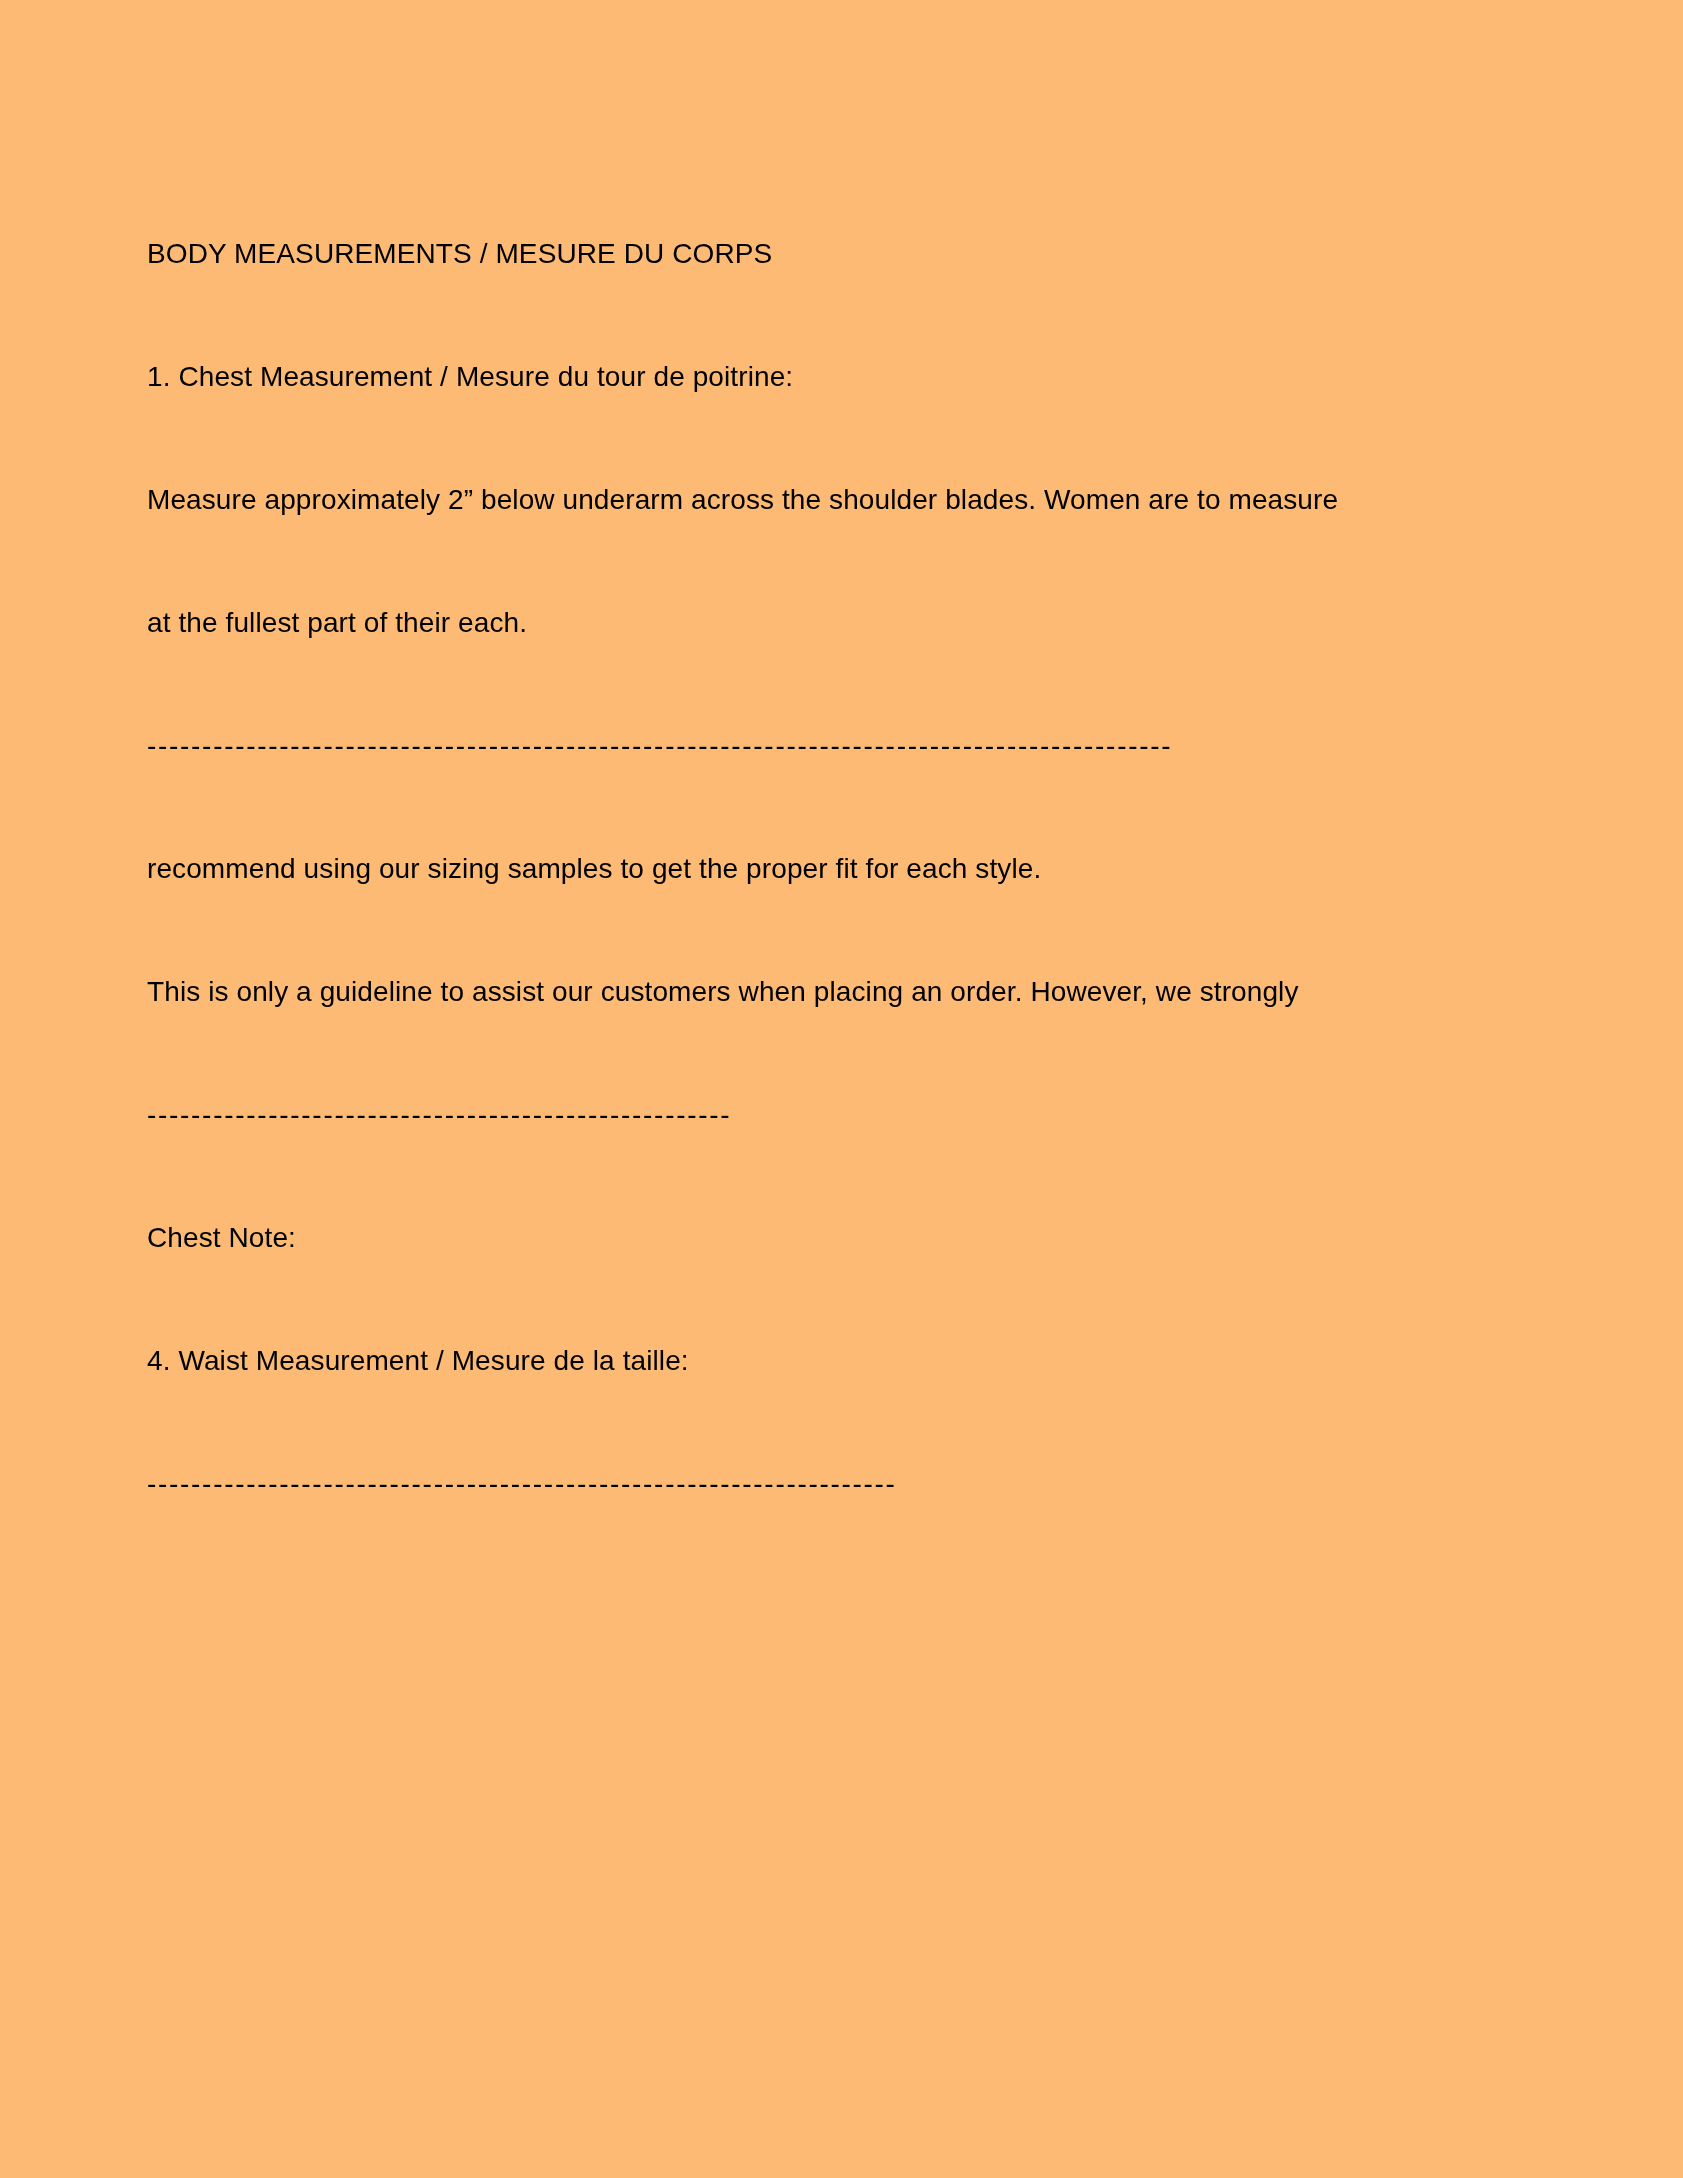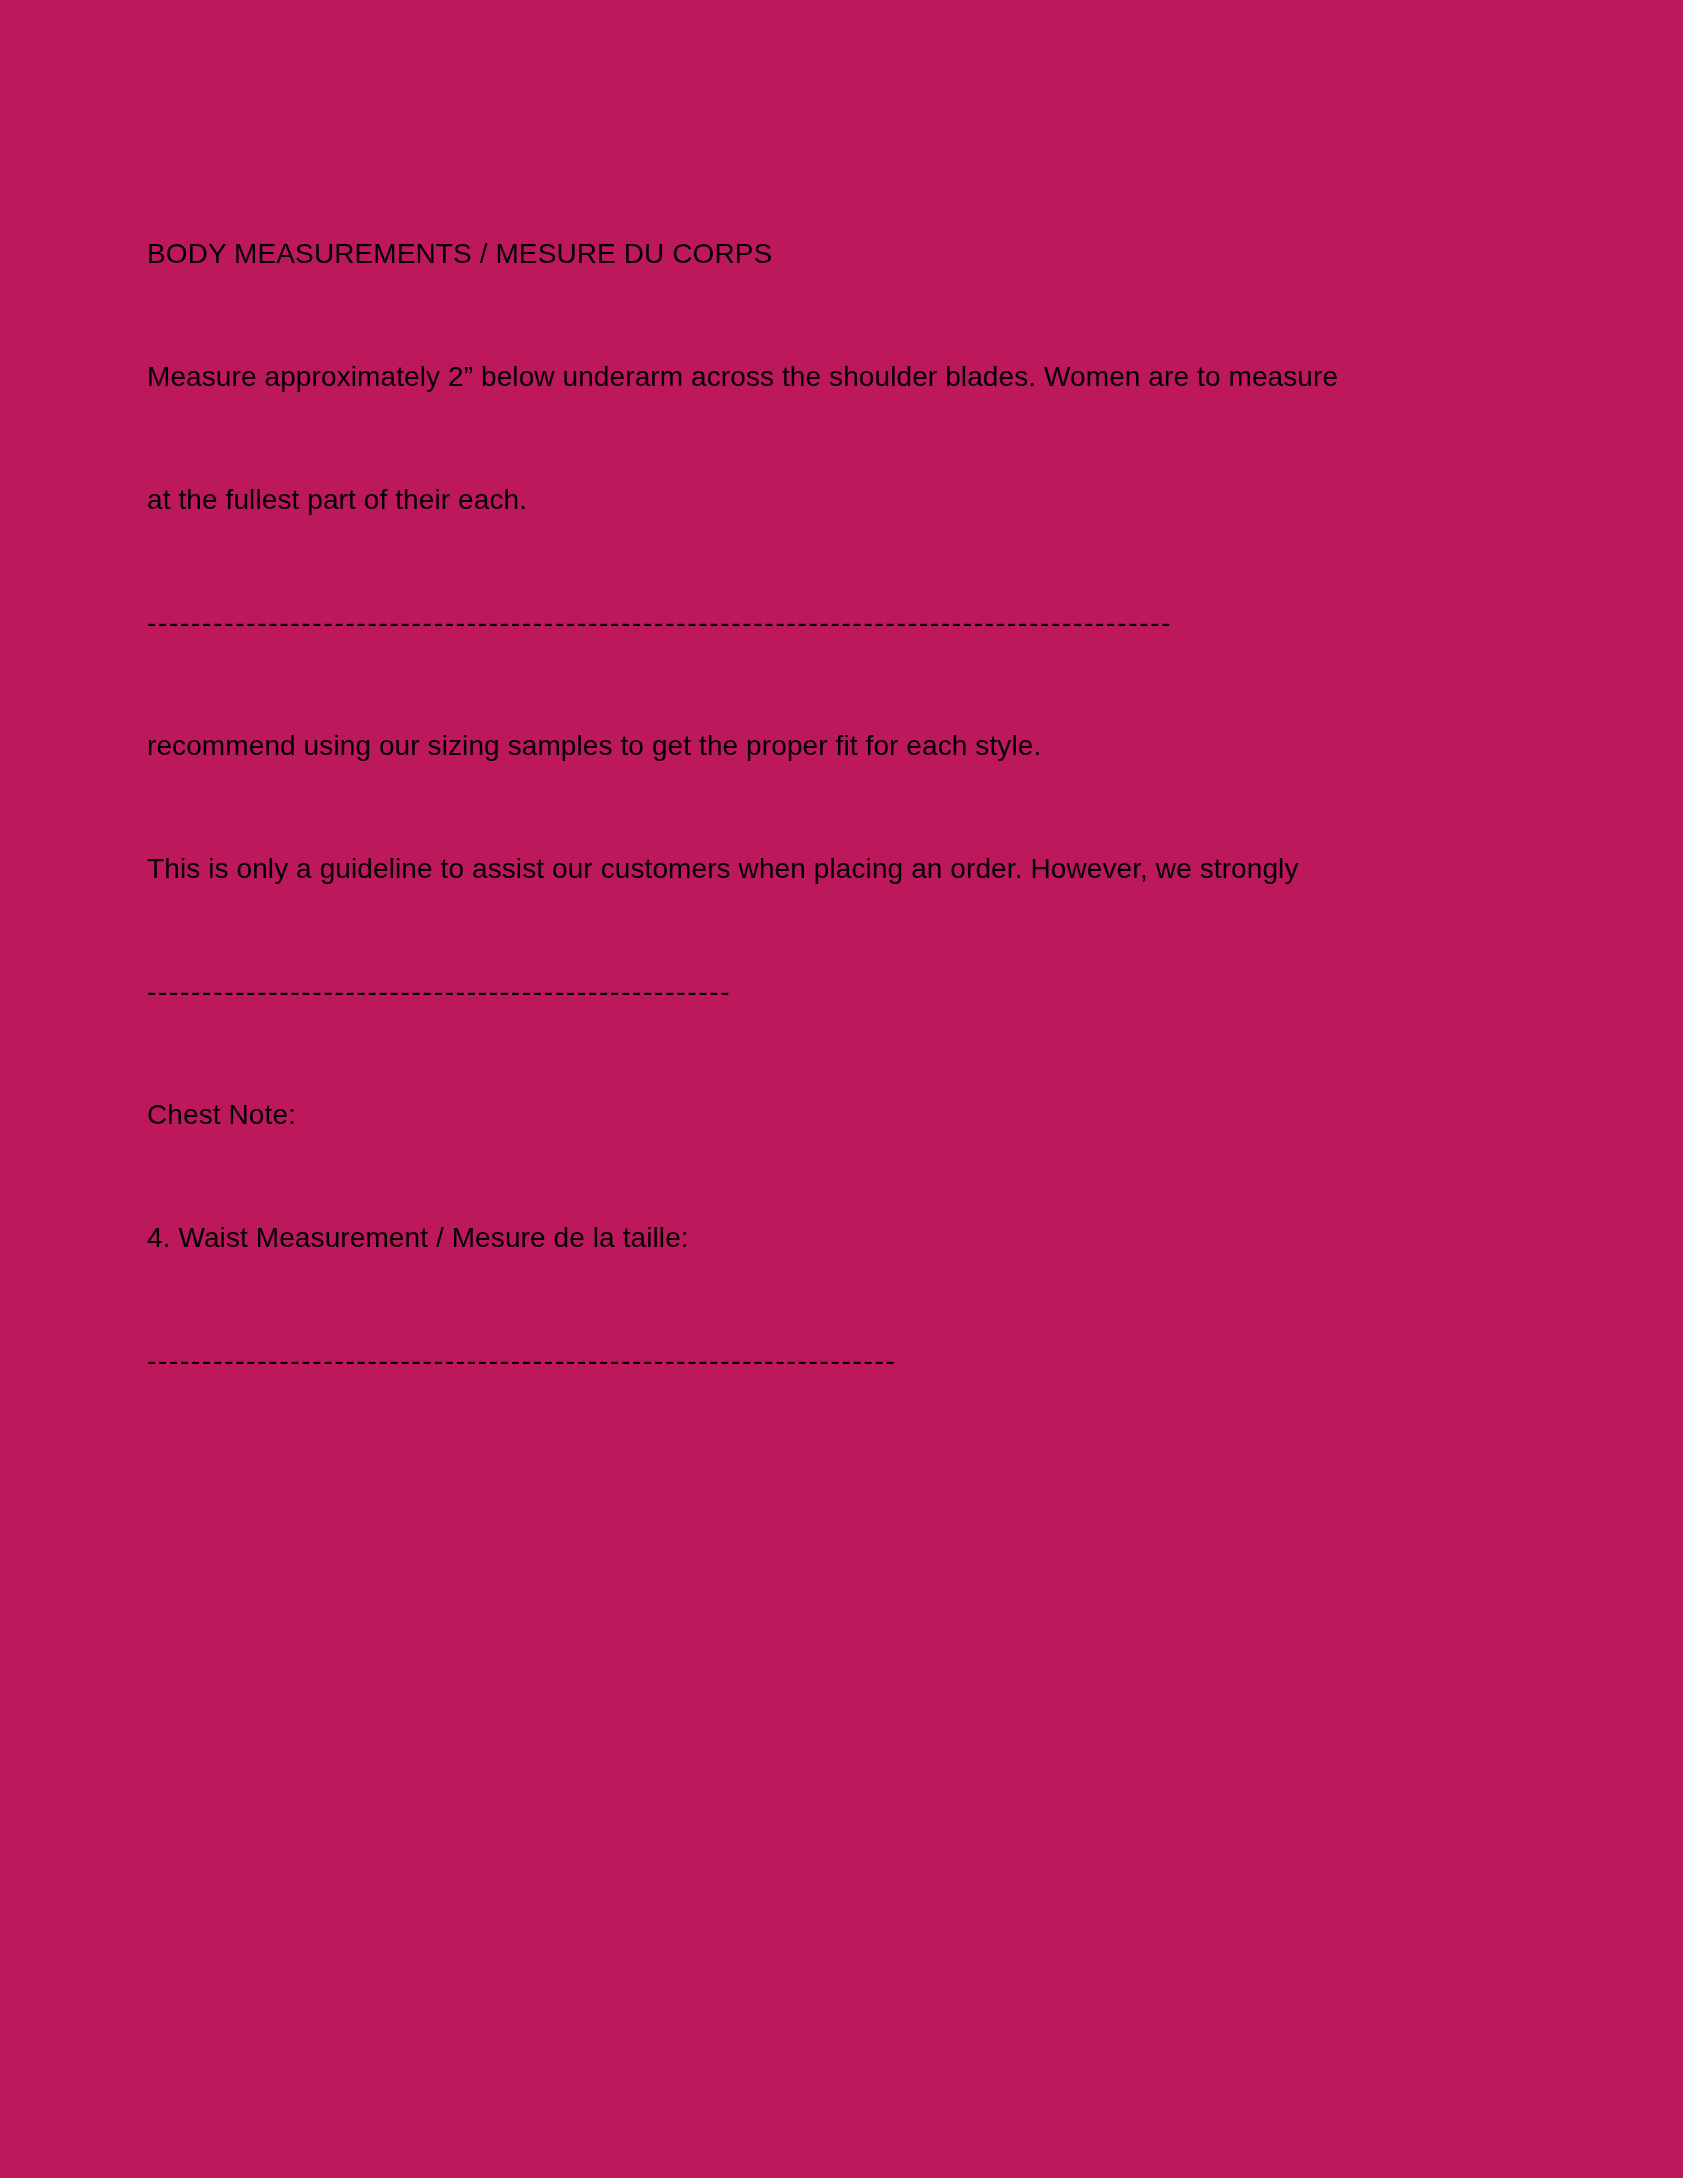--- a/index.html
+++ b/index.html
@@ -4,21 +4,21 @@
 <style>
   html, body {
     margin: 0;
     padding: 0;
     background: #ffffff;
   }
   .page {
     position: relative;
     width: 1683px;
     height: 2178px;
-    background: #be185d;
+    background: #fdba74;
     overflow: hidden;
     font-family: "Liberation Sans", "DejaVu Sans", sans-serif;
     color: #000000;
   }
   .doc-content {
     position: absolute;
     left: 147px;
     top: 151px;
     width: 1386px;
     font-size: 28px;
@@ -34,20 +34,21 @@
     letter-spacing: 1.7px;
     white-space: pre;
   }
 </style>
 </head>
 <body>
 
 <div class="page">
   <div class="doc-content">
     <div class="doc-line">BODY MEASUREMENTS / MESURE DU CORPS</div>
+    <div class="doc-line">1. Chest Measurement / Mesure du tour de poitrine:</div>
     <div class="doc-line">Measure approximately 2” below underarm across the shoulder blades. Women are to measure</div>
     <div class="doc-line">at the fullest part of their each.</div>
     <div class="doc-line dash-line">---------------------------------------------------------------------------------------------</div>
     <div class="doc-line">recommend using our sizing samples to get the proper fit for each style.</div>
     <div class="doc-line">This is only a guideline to assist our customers when placing an order. However, we strongly</div>
     <div class="doc-line dash-line">-----------------------------------------------------</div>
     <div class="doc-line">Chest Note:</div>
     <div class="doc-line">4. Waist Measurement / Mesure de la taille:</div>
     <div class="doc-line dash-line">--------------------------------------------------------------------</div>
   </div>

